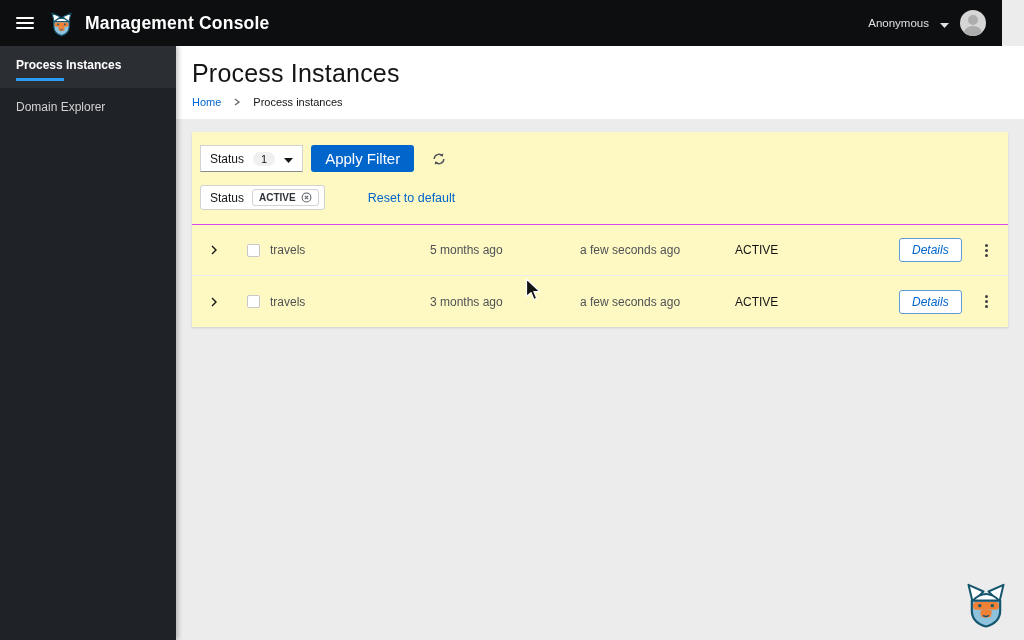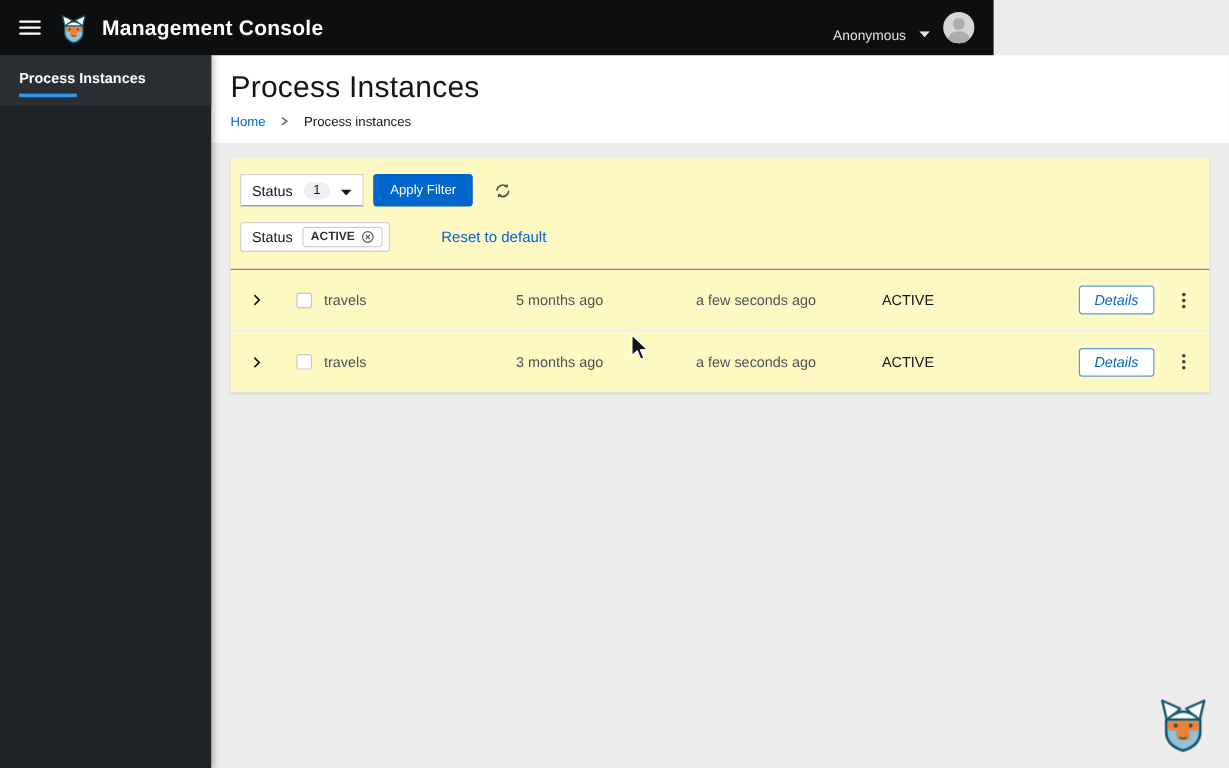--- a/index.html
+++ b/index.html
@@ -1,27 +1,27 @@
 <!DOCTYPE html>
 <html><head>
 <meta charset="utf-8">
 <style>
   * { margin:0; padding:0; box-sizing:border-box; }
   html,body { width:1024px; height:640px; overflow:hidden;
     font-family:"Liberation Sans", sans-serif; background:#ececec; }
 
   
-  .masthead{position:fixed;top:0;left:0;width:828px;height:46px;background:#0d0e10;
+  .masthead{position:fixed;top:0;left:0;width:1002px;height:46px;background:#0d0e10;
     display:flex;align-items:center;padding:0 16px;z-index:20;}
   .hamburger{width:18px;display:flex;flex-direction:column;gap:3px;margin-right:14px;cursor:pointer;}
   .hamburger span{height:2px;background:#fff;border-radius:1px;}
   .brand{display:flex;align-items:center;gap:10px;}
   .brand svg{width:27px;height:27px;}
   .brand-title{color:#fff;font-size:17.5px;font-weight:600;letter-spacing:.2px;}
-  .mast-right{margin-left:auto;display:flex;align-items:flex-end;gap:11px;}
+  .mast-right{margin-left:auto;display:flex;align-items:center;gap:11px;}
   .user-label{color:#e0e0e0;font-size:11.5px;}
   .caret-light svg path{fill:#e0e0e0;}
   .avatar{width:26px;height:26px;border-radius:50%;background:#d6d6d6;position:relative;overflow:hidden;cursor:pointer;}
   .avatar::before{content:"";position:absolute;top:5px;left:8px;width:10px;height:10px;border-radius:50%;background:#adadad;}
   .avatar::after{content:"";position:absolute;top:16px;left:4px;width:18px;height:13px;border-radius:50%;background:#adadad;}
 
   
   .sidebar{position:fixed;top:46px;left:0;width:176px;height:594px;background:#1f2226;
     box-shadow:2px 0 5px rgba(0,0,0,.25);z-index:10;}
   .nav-item{padding:12px 16px;font-size:12px;color:#d2d2d2;cursor:pointer;}
@@ -39,21 +39,21 @@
 
   .content{padding:13px 16px;}
   .card{background:#fef9c3;box-shadow:0 1px 2px rgba(3,3,3,.12);padding-top:13px;}
 
   .toolbar{display:flex;align-items:center;padding:0 8px 13px;}
   .select-toggle{display:inline-flex;align-items:center;gap:9px;border:1px solid #d2d2d2;
     border-bottom-color:#8a8d90;background:#fff;padding:0 9px;font-size:12px;color:#151515;
     height:27px;cursor:pointer;}
   .badge{background:#f0f0f0;border-radius:30px;padding:1px 8px;font-size:11px;color:#151515;}
   .caret-dark svg path{fill:#151515;}
-  .btn-primary{background:#0066cc;color:#fff;border:none;font-size:11px;padding:0 14px;
+  .btn-primary{background:#0066cc;color:#fff;border:none;font-size:15px;padding:0 14px;
     border-radius:3px;height:27px;margin-left:8px;cursor:pointer;font-family:inherit;}
   .refresh{margin-left:18px;display:flex;cursor:pointer;}
 
   .chipbar{display:flex;align-items:center;gap:20px;padding:0 8px 14px;}
   .chip-group{display:inline-flex;align-items:center;gap:8px;border:1px solid #d2d2d2;
     border-radius:3px;padding:3px 5px 3px 9px;font-size:12px;color:#151515;background:#fff;}
   .chip{display:inline-flex;align-items:center;gap:5px;border:1px solid #d2d2d2;border-radius:3px;
     padding:2px 6px;font-size:10px;font-weight:bold;color:#2f3338;background:#fff;cursor:pointer;}
   .chip svg{display:block;}
   .link{color:#0066cc;font-size:12.5px;cursor:pointer;text-decoration:none;padding-left:23px;}
@@ -113,20 +113,23 @@
     </span>
     <div class="avatar"></div>
   </div>
 </header>
 
 <nav class="sidebar">
   <div class="nav-item active">
     <span>Process Instances</span>
     <div class="nav-underline"></div>
   </div>
+  <div class="nav-item">
+    <span>Domain Explorer</span>
+  </div>
 </nav>
 
 <main class="main">
   <div class="page-header">
     <div class="page-title">Process Instances</div>
     <div class="breadcrumb">
       <span class="bc-home">Home</span>
       <span class="bc-sep">
         <svg width="6" height="8" viewBox="0 0 6 8">
             <path d="M1 1 L5 4 L1 7" fill="none" stroke-width="1.4"></path>

